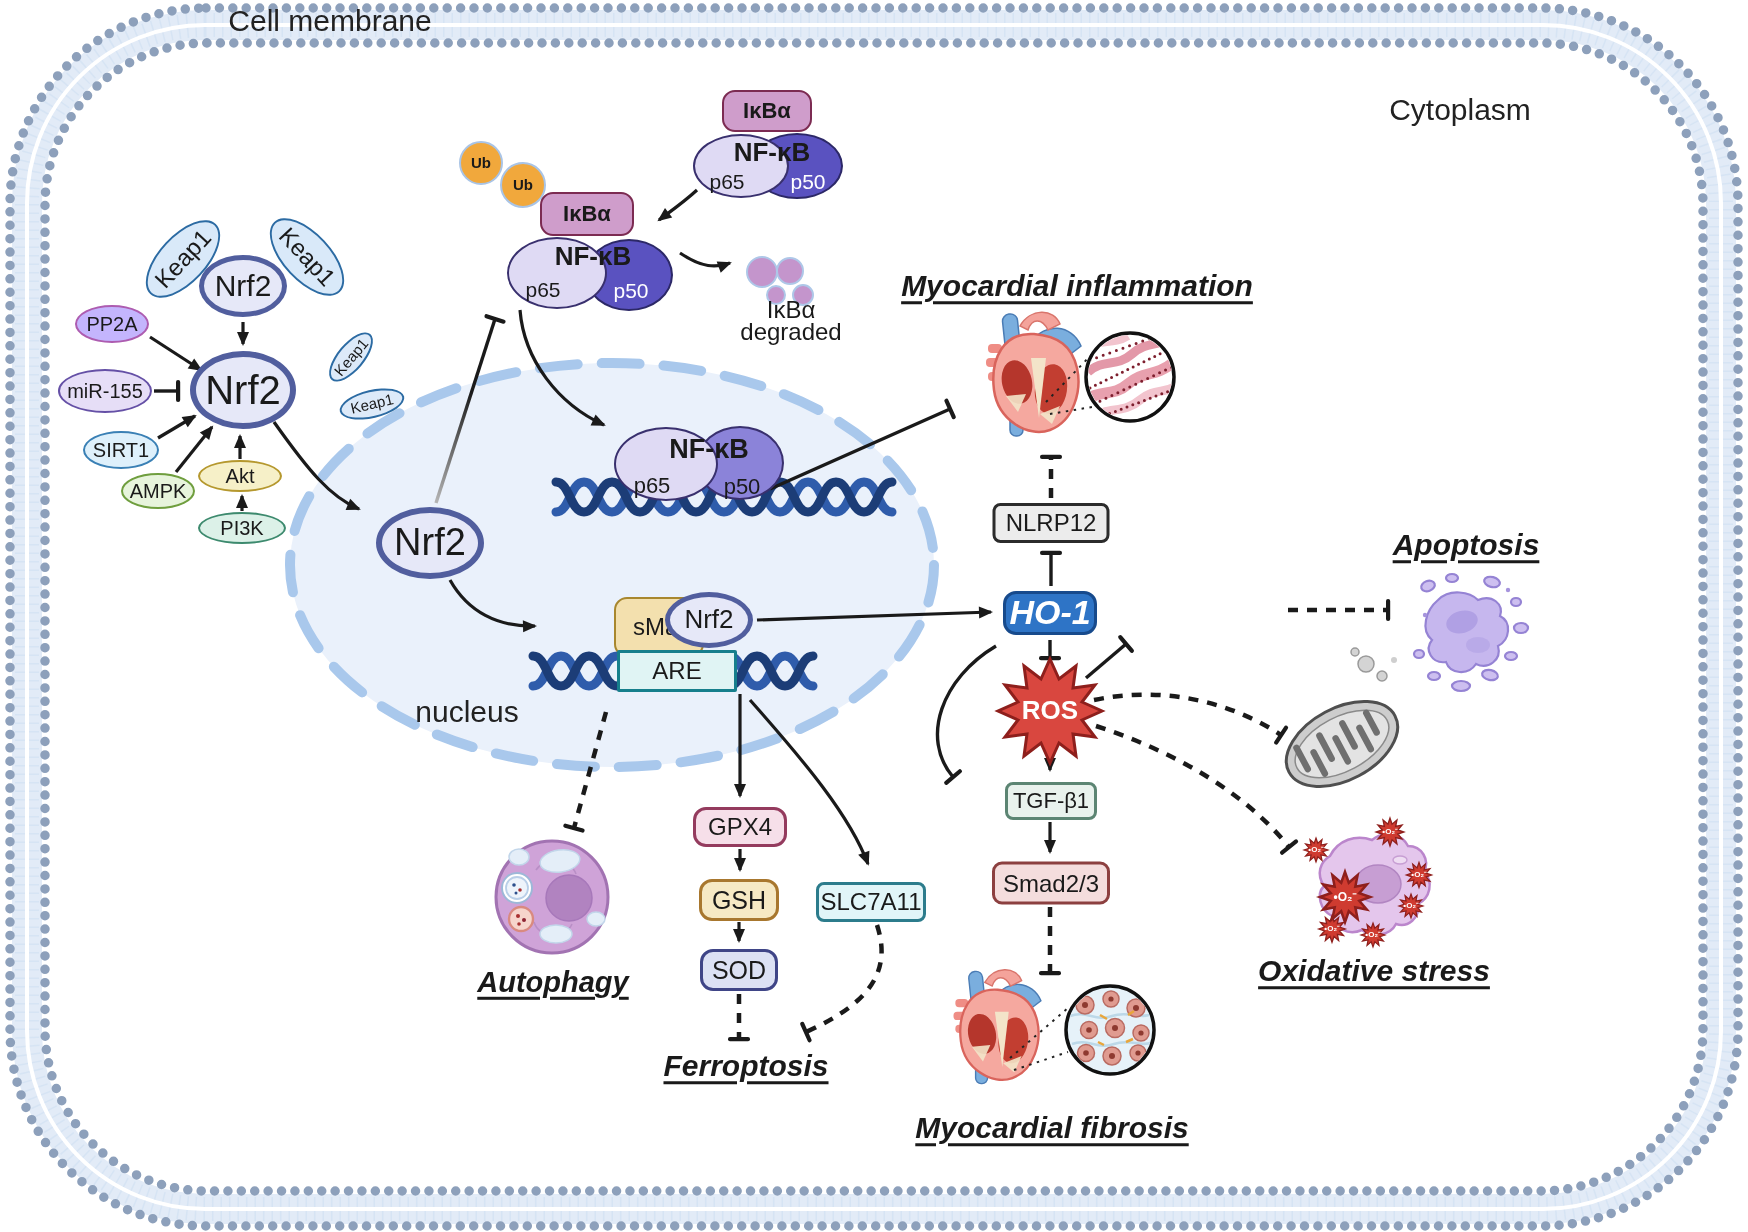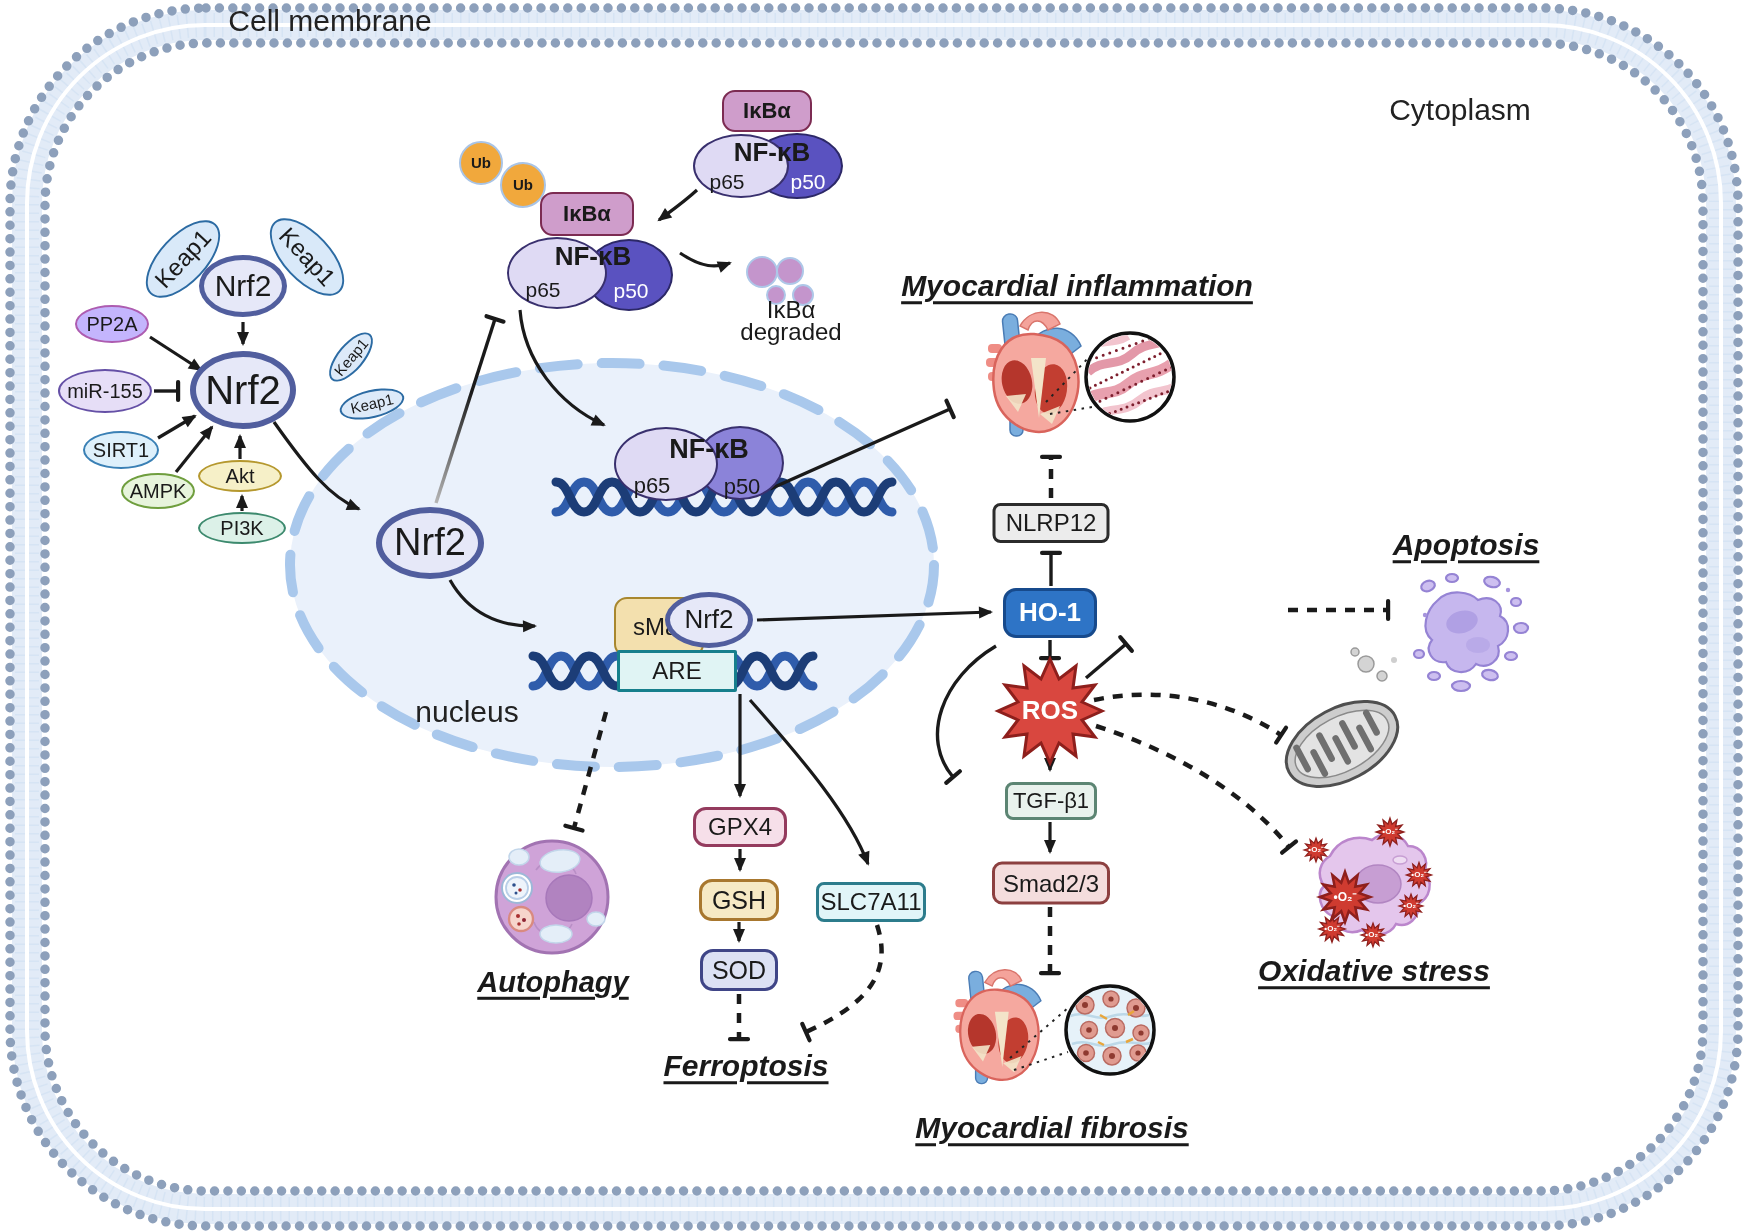--- a/index.html
+++ b/index.html
@@ -291,21 +291,21 @@
 <div class="abs ftxt" style="left:677px;top:671px;width:120px;height:42px;background:#e0f4f4;border:3px solid #167f8c;font-size:24px;border-radius:2px;">ARE</div>
 
 <div class="abs pill ftxt" style="left:740px;top:827px;width:94px;height:40px;background:#f6dfe9;border:3px solid #943b5e;font-size:24px;">GPX4</div>
 <div class="abs pill ftxt" style="left:739px;top:900px;width:80px;height:42px;background:#f6e9c4;border:3px solid #a8772e;font-size:25px;">GSH</div>
 <div class="abs pill ftxt" style="left:739px;top:970px;width:78px;height:42px;background:#dce1f4;border:3px solid #3f4587;font-size:25px;">SOD</div>
 <div class="abs pill ftxt" style="left:871px;top:902px;width:110px;height:40px;background:#e1f5f8;border:3px solid #2c7c8c;font-size:24px;border-radius:8px;">SLC7A11</div>
 <div class="abs end-label" style="left:746px;top:1066px;">Ferroptosis</div>
 <div class="abs end-label" style="left:553px;top:982px;font-size:29px;">Autophagy</div>
 
 <div class="abs ftxt" style="left:1051px;top:523px;width:117px;height:40px;background:#ececec;border:3px solid #2b2b2b;font-size:24px;border-radius:8px;">NLRP12</div>
-<div class="abs pill ftxt bold white" style="left:1050px;top:613px;width:94px;height:50px;background:#2e74c6;border:3.5px solid #174a8c;font-size:26px;">HO-1</div>
+<div class="abs pill ftxt bold white" style="left:1050px;top:613px;width:94px;height:44px;background:#2e74c6;border:3.5px solid #174a8c;font-size:34px;font-style:italic;">HO-1</div>
 <div class="abs ftxt bold white" style="left:1050px;top:711px;font-size:26px;">ROS</div>
 <div class="abs ftxt" style="left:1051px;top:801px;width:92px;height:38px;background:#e9f2ed;border:3px solid #5c8573;font-size:22px;border-radius:8px;">TGF-β1</div>
 <div class="abs ftxt" style="left:1051px;top:883px;width:118px;height:43px;background:#f4dddd;border:3px solid #8c4040;font-size:24px;border-radius:10px;">Smad2/3</div>
 
 
 <div class="abs end-label" style="left:1077px;top:286px;">Myocardial inflammation</div>
 <div class="abs end-label" style="left:1466px;top:545px;">Apoptosis</div>
 <div class="abs end-label" style="left:1374px;top:971px;">Oxidative stress</div>
 <div class="abs end-label" style="left:1052px;top:1128px;">Myocardial fibrosis</div>
 

